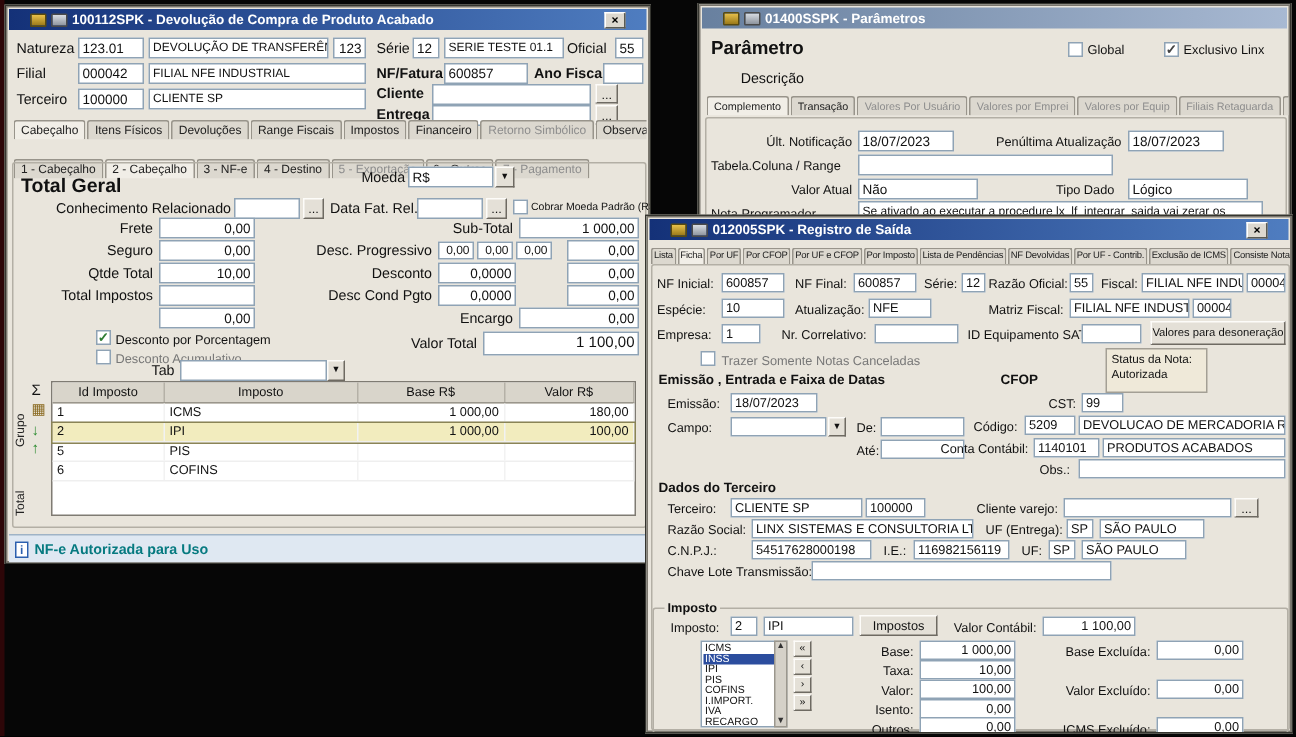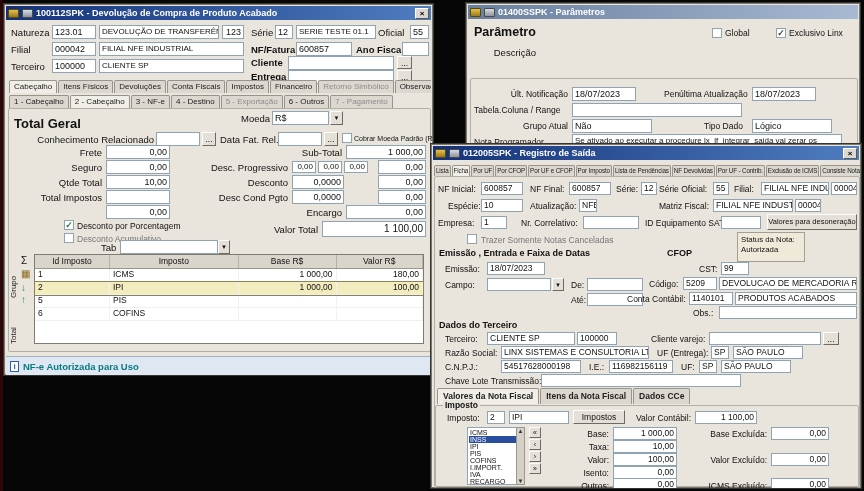--- a/index.html
+++ b/index.html
@@ -1,20 +1,20 @@
 <!DOCTYPE html>
 <html><head>
 <meta charset="utf-8">
 <style>
 *{box-sizing:border-box;margin:0;padding:0}
 html,body{background:#000}
 #stage{position:relative;width:864px;height:491px;background:#060606;overflow:hidden;font-family:"Liberation Sans",sans-serif;color:#111}
 .edge{position:absolute;left:0;top:0;width:3px;height:491px;background:#2d0608}
 .win{position:absolute;background:#e9e5dc;border:1px solid #35352f;box-shadow:0 0 0 1px #7b776e inset;overflow:hidden}
-.tbar{position:absolute;left:2px;top:2px;right:2px;height:14px;display:flex;align-items:center;gap:3px;padding:0 2px;background:linear-gradient(90deg,#143178,#4f7dc0);color:#fff;font-size:9px;font-weight:bold;white-space:nowrap;overflow:hidden}
+.tbar{position:absolute;left:2px;top:2px;right:2px;height:14px;display:flex;align-items:center;gap:3px;padding:0 14px;background:linear-gradient(90deg,#143178,#4f7dc0);color:#fff;font-size:9px;font-weight:bold;white-space:nowrap;overflow:hidden}
 .tbar.ina{background:linear-gradient(90deg,#68809f,#a8b9d2)}
 .ti{width:11px;height:9px;flex:none;border-radius:1px}
 .tia{background:linear-gradient(#e8c04a,#9a7a1a);border:1px solid #584a10}
 .tib{background:linear-gradient(#d8dce2,#8d949e);border:1px solid #4a4a4a}
 .xbtn{margin-left:auto;flex:none;width:14px;height:11px;background:#dcd8cf;border:1px solid #5a5a52;border-top-color:#fff;border-left-color:#fff;font-size:8px;line-height:9px;text-align:center;color:#000;font-weight:bold}
 .lbl{position:absolute;font-size:9.5px;white-space:nowrap}
 .r{text-align:right}
 .b{font-weight:bold}
 .gy{color:#777}
 .fld{position:absolute;height:14px;background:#fff;border:1px solid #8fa3b5;padding:0 2px;font-size:9px;line-height:12px;white-space:nowrap;overflow:hidden}
@@ -94,27 +94,27 @@
   <span class="fld" style="left:284px;top:52px;width:106px"></span>
   <span class="btn" style="left:393px;top:52px;width:15px;height:13px">...</span>
   <span class="lbl b" style="left:247px;top:67px">Entrega</span>
   <span class="fld" style="left:284px;top:66px;width:106px"></span>
   <span class="btn" style="left:393px;top:66px;width:15px;height:13px">...</span>
 
   <div class="trow" style="left:5px;top:72px;width:422px;height:17px">
     <span class="tb on">Cabeçalho</span>
     <span class="tb">Itens Físicos</span>
     <span class="tb">Devoluções</span>
-    <span class="tb">Conta Fiscais</span>
+    <span class="tb">Range Fiscais</span>
     <span class="tb">Impostos</span>
     <span class="tb">Financeiro</span>
     <span class="tb off">Retorno Simbólico</span>
     <span class="tb">Observações</span>
   </div>
-  <div class="trow" style="left:5px;top:89px;width:392px;height:15px">
+  <div class="trow" style="left:5px;top:100px;width:392px;height:15px">
     <span class="tb">1 - Cabeçalho</span>
     <span class="tb on">2 - Cabeçalho</span>
     <span class="tb">3 - NF-e</span>
     <span class="tb">4 - Destino</span>
     <span class="tb off">5 - Exportação</span>
     <span class="tb">6 - Outros</span>
     <span class="tb off">7 - Pagamento</span>
   </div>
 
   <div class="gb" style="left:4px;top:104px;width:423px;height:244px"></div>
@@ -226,28 +226,37 @@
     <span class="ti tia"></span>
     <span class="ti tib"></span>
     <span>01400SSPK - Parâmetros</span>
   </div>
   <span class="lbl big" style="left:8px;top:22px">Parâmetro</span>
   <span class="chk" style="left:246px;top:25px"></span>
   <span class="lbl" style="left:259px;top:25px;font-size:8.5px">Global</span>
   <span class="chk ckk" style="left:310px;top:25px">✓</span>
   <span class="lbl" style="left:323px;top:25px;font-size:8.5px">Exclusivo Linx</span>
   <span class="lbl r" style="left:18px;top:44px;width:52px">Descrição</span>
+  <div class="trow" style="left:5px;top:58px;width:388px;height:16px">
+    <span class="tb on" style="font-size:7.2px">Complemento</span>
+    <span class="tb" style="font-size:7.2px">Transação</span>
+    <span class="tb off" style="font-size:7.2px">Valores Por Usuário</span>
+    <span class="tb off" style="font-size:7.2px">Valores por Emprei</span>
+    <span class="tb off" style="font-size:7.2px">Valores por Equip</span>
+    <span class="tb off" style="font-size:7.2px">Filiais Retaguarda</span>
+    <span class="tb off" style="font-size:7.2px">Filiais Loja</span>
+  </div>
   <div class="gb" style="left:4px;top:75px;width:388px;height:122px"></div>
   <span class="lbl r" style="left:8px;top:86px;width:94px;font-size:8.5px">Últ. Notificação</span>
   <span class="fld" style="left:106px;top:84px;width:64px">18/07/2023</span>
   <span class="lbl" style="left:198px;top:86px;font-size:8.5px">Penúltima Atualização</span>
   <span class="fld" style="left:286px;top:84px;width:64px">18/07/2023</span>
   <span class="lbl" style="left:8px;top:102px;font-size:8.5px">Tabela.Coluna / Range</span>
   <span class="fld" style="left:106px;top:100px;width:170px"></span>
-  <span class="lbl r" style="left:8px;top:118px;width:94px;font-size:8.5px">Grupo Atual</span>
+  <span class="lbl r" style="left:8px;top:118px;width:94px;font-size:8.5px">Valor Atual</span>
   <span class="fld" style="left:106px;top:116px;width:80px">Não</span>
   <span class="lbl" style="left:238px;top:118px;font-size:8.5px">Tipo Dado</span>
   <span class="fld" style="left:286px;top:116px;width:80px">Lógico</span>
   <span class="lbl" style="left:8px;top:134px;font-size:8.5px">Nota Programador</span>
   <div class="noteb" style="left:106px;top:131px;width:270px;height:64px">Se ativado ao executar a procedure lx_lf_integrar_saida vai zerar os campos Base, taxa, valor imposto para IPI e informar a nota no campo Outros para CFOPs 5209 e 6209</div>
 </div>
 
 <div class="win w3" style="left:430px;top:143px;width:432px;height:346px;z-index:5">
   <div class="tbar">
     <span class="ti tia"></span>
@@ -270,30 +279,30 @@
 
   </div>
   <div class="gb" style="left:3px;top:32px;width:426px;height:311px"></div>
 
   <span class="lbl" style="left:7px;top:40px">NF Inicial:</span>
   <span class="fld" style="left:50px;top:38px;width:42px">600857</span>
   <span class="lbl" style="left:99px;top:40px">NF Final:</span>
   <span class="fld" style="left:138px;top:38px;width:42px">600857</span>
   <span class="lbl" style="left:185px;top:40px">Série:</span>
   <span class="fld" style="left:210px;top:38px;width:16px">12</span>
-  <span class="lbl" style="left:228px;top:40px">Série Oficial:</span>
+  <span class="lbl" style="left:228px;top:40px">Razão Oficial:</span>
   <span class="fld" style="left:282px;top:38px;width:16px">55</span>
-  <span class="lbl" style="left:303px;top:40px">Filial:</span>
+  <span class="lbl" style="left:303px;top:40px">Fiscal:</span>
   <span class="fld f7" style="left:330px;top:38px;width:68px">FILIAL NFE INDUSTRIAL</span>
   <span class="fld f7" style="left:400px;top:38px;width:26px">000042</span>
 
-  <span class="lbl" style="left:17px;top:57px">Espécie:</span>
+  <span class="lbl" style="left:7px;top:57px">Espécie:</span>
   <span class="fld" style="left:50px;top:55px;width:42px">10</span>
   <span class="lbl" style="left:99px;top:57px">Atualização:</span>
-  <span class="fld" style="left:148px;top:55px;width:18px">NFE</span>
+  <span class="fld" style="left:148px;top:55px;width:42px">NFE</span>
   <span class="lbl" style="left:228px;top:57px">Matriz Fiscal:</span>
   <span class="fld f7" style="left:282px;top:55px;width:80px">FILIAL NFE INDUSTRIAL</span>
   <span class="fld f7" style="left:364px;top:55px;width:26px">000042</span>
 
   <span class="lbl" style="left:7px;top:74px">Empresa:</span>
   <span class="fld" style="left:50px;top:72px;width:26px">1</span>
   <span class="lbl" style="left:90px;top:74px">Nr. Correlativo:</span>
   <span class="fld" style="left:152px;top:72px;width:56px"></span>
   <span class="lbl" style="left:214px;top:74px">ID Equipamento SAT:</span>
   <span class="fld" style="left:290px;top:72px;width:40px"></span>
@@ -345,25 +354,20 @@
   <span class="lbl" style="left:14px;top:218px">C.N.P.J.:</span>
   <span class="fld" style="left:70px;top:216px;width:80px">54517628000198</span>
   <span class="lbl" style="left:158px;top:218px">I.E.:</span>
   <span class="fld" style="left:178px;top:216px;width:64px">116982156119</span>
   <span class="lbl" style="left:250px;top:218px">UF:</span>
   <span class="fld" style="left:268px;top:216px;width:18px">SP</span>
   <span class="fld f7" style="left:290px;top:216px;width:70px">SÃO PAULO</span>
   <span class="lbl" style="left:14px;top:232px">Chave Lote Transmissão:</span>
   <span class="fld" style="left:110px;top:230px;width:200px"></span>
 
-  <div class="trow" style="left:6px;top:244px;width:420px;height:16px">
-    <span class="tb tbB on">Valores da Nota Fiscal</span>
-    <span class="tb tbB">Itens da Nota Fiscal</span>
-    <span class="tb tbB">Dados CCe</span>
-  </div>
 
   <div class="gb" style="left:4px;top:261px;width:424px;height:84px"></div>
   <span class="gbl" style="left:12px;top:256px">Imposto</span>
 
   <span class="lbl" style="left:16px;top:269px">Imposto:</span>
   <span class="fld" style="left:56px;top:267px;width:18px">2</span>
   <span class="fld" style="left:78px;top:267px;width:60px">IPI</span>
   <span class="btn" style="left:142px;top:266px;width:52px;height:14px">Impostos</span>
   <span class="lbl r" style="left:196px;top:269px;width:64px">Valor Contábil:</span>
   <span class="fld n" style="left:264px;top:267px;width:62px">1 100,00</span>

